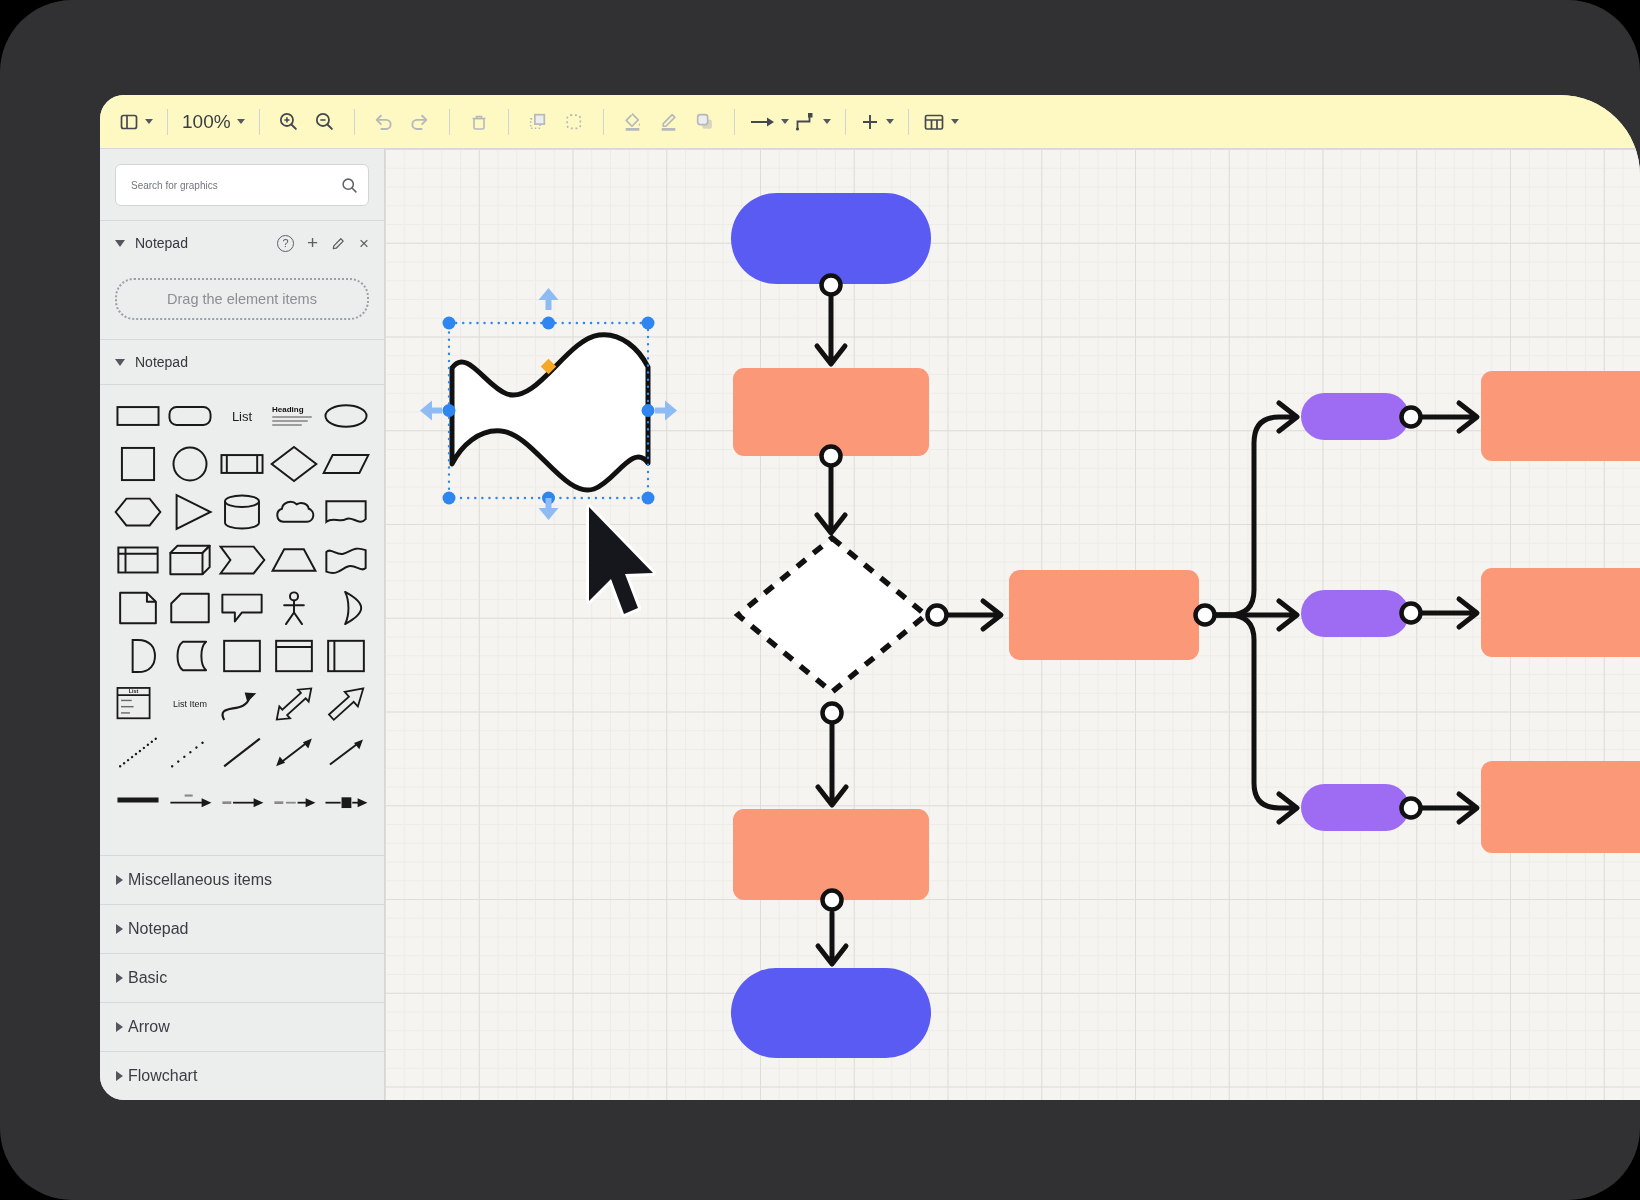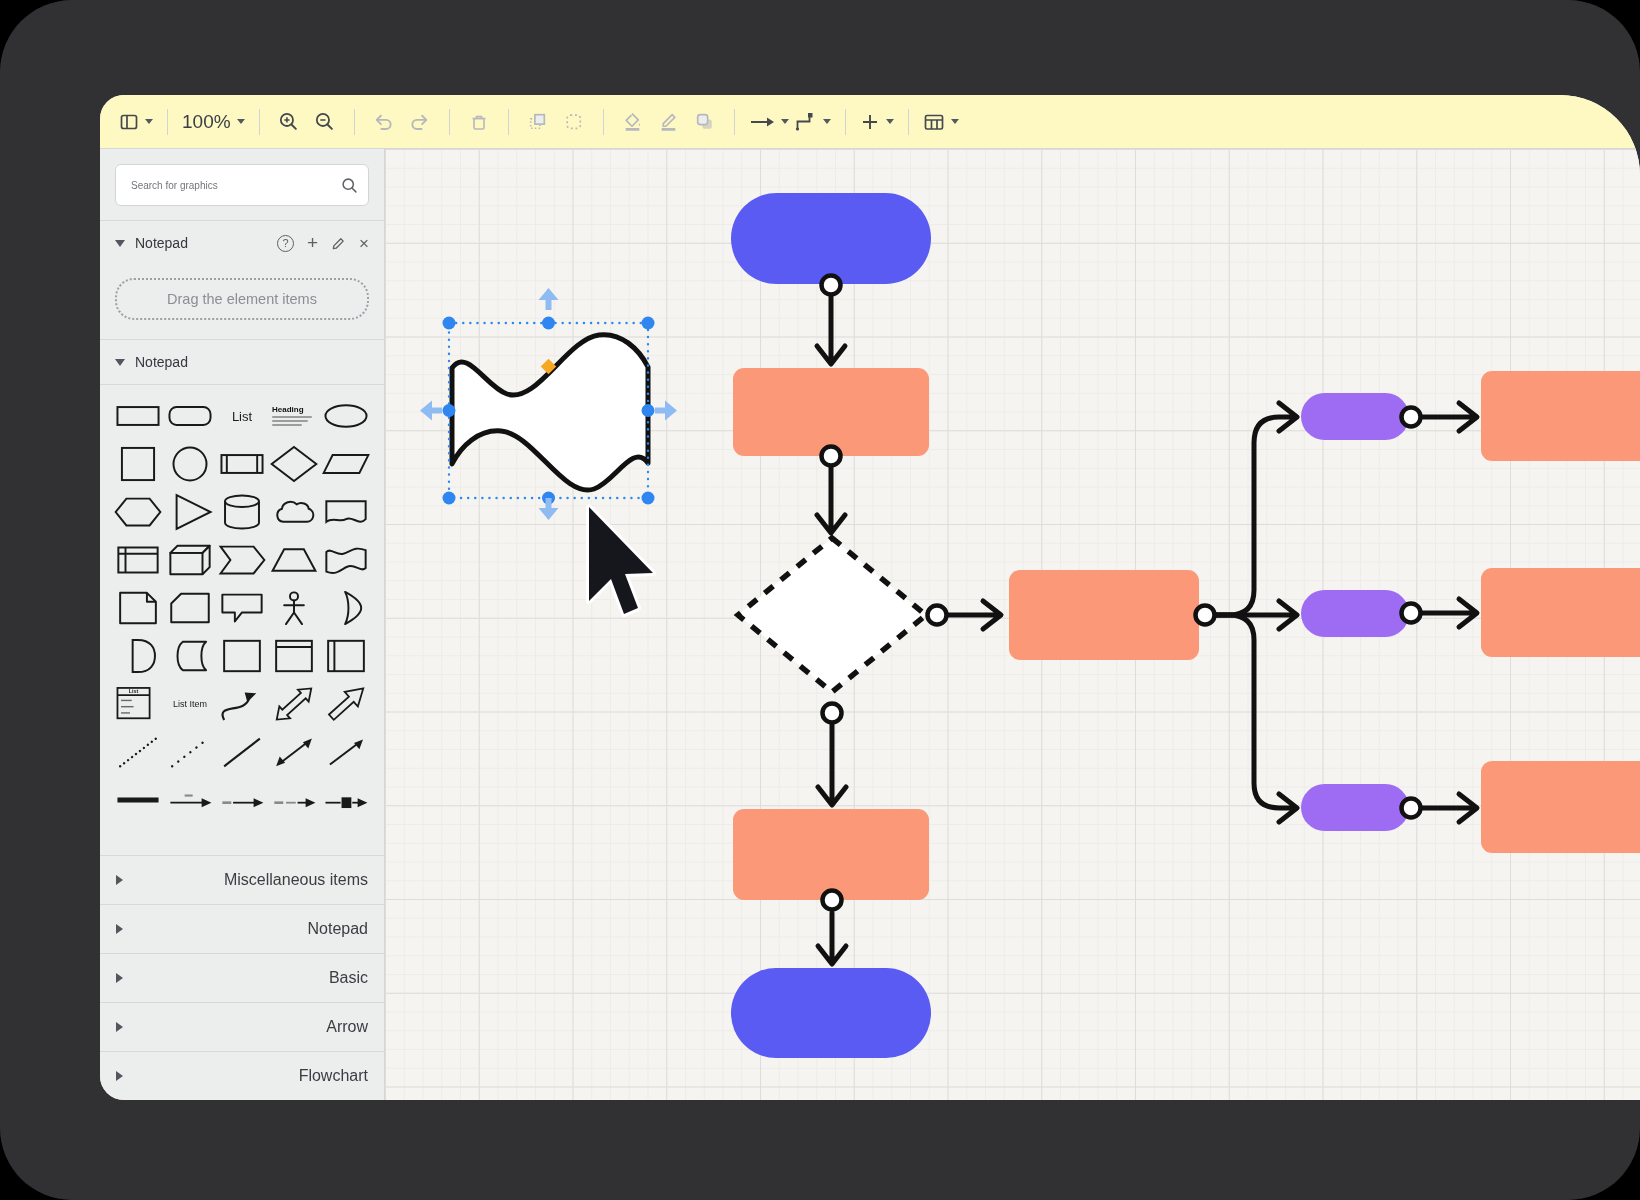--- a/index.html
+++ b/index.html
@@ -47,22 +47,22 @@
   .palette{display:grid;grid-template-columns:repeat(5,1fr);padding:8px 12px 12px 12px;row-gap:2px;
       border-top:1px solid #d7d8da;}
   .pcell{height:46px;display:flex;align-items:center;justify-content:center;}
   .pcell svg{width:50px;height:40px;}
   .ptext{font-size:13px;color:#1d1d1f;}
   .ptext-small{font-size:9px;color:#1d1d1f;}
   .heading-mini{width:44px;}
   .heading-mini .ht{font-size:8px;font-weight:bold;color:#111;line-height:1.1;}
   .heading-mini .hl{height:2px;background:#9d9d9d;margin-top:2px;border-radius:1px;}
   .sections{margin-top:auto;}
-  .section-row{height:48px;display:flex;align-items:center;gap:11px;padding:0 16px;
-      border-top:1px solid #d7d8da;font-size:16px;color:#3a3d42;justify-content:space-between;}
+  .section-row{height:48px;display:flex;align-items:center;gap:5px;padding:0 16px;
+      border-top:1px solid #d7d8da;font-size:16px;color:#3a3d42;}
   
   .canvas{flex:1;position:relative;background-color:#f5f4f1;
     background-image:
       linear-gradient(#deddda 1px,transparent 1px),
       linear-gradient(90deg,#deddda 1px,transparent 1px),
       linear-gradient(#edece8 1px,transparent 1px),
       linear-gradient(90deg,#edece8 1px,transparent 1px);
     background-size:93.75px 93.75px,93.75px 93.75px,18.75px 18.75px,18.75px 18.75px;}
   .canvas > svg{position:absolute;left:0;top:0;}
   .defs{position:absolute;width:0;height:0;}

